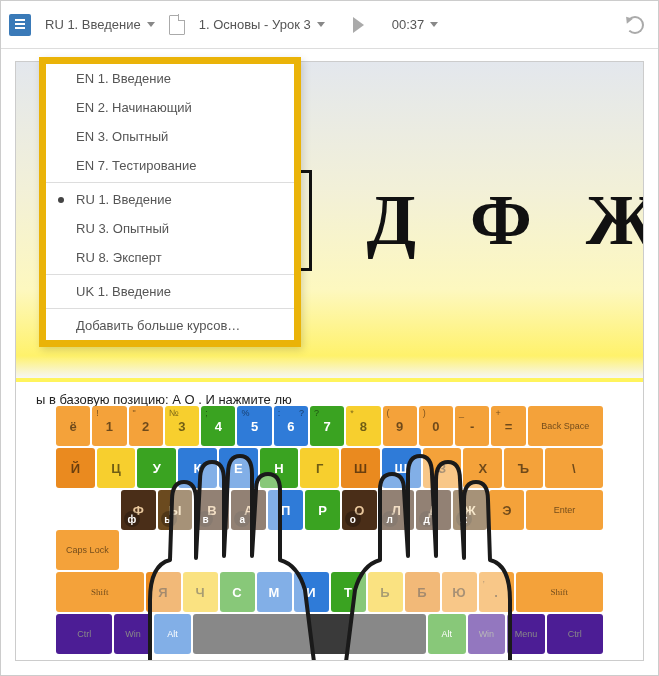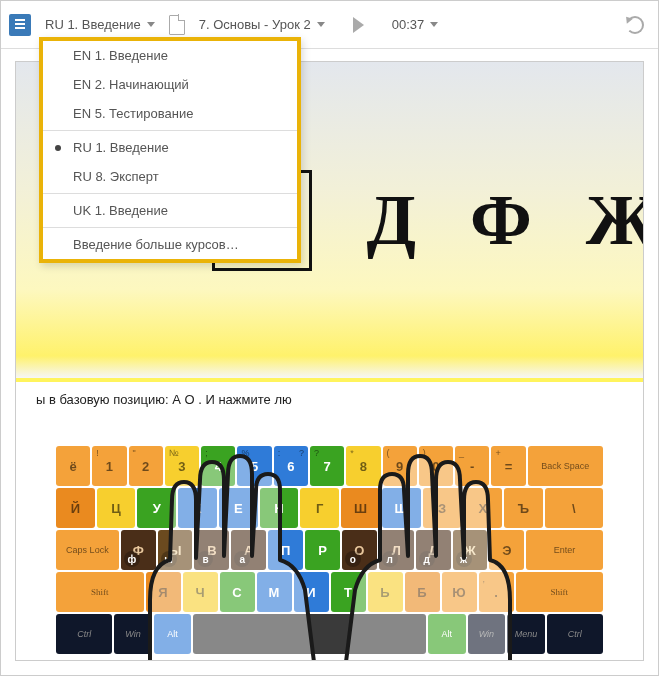--- a/index.html
+++ b/index.html
@@ -90,24 +90,24 @@
     width: 0; height: 0;
     border-left: 4px solid transparent;
     border-right: 4px solid transparent;
     border-bottom: 6px solid #aaa;
     transform: rotate(-40deg);
   }
 
   
   .dropdown {
     position: absolute;
-    left: 38px; top: 36px;
+    left: 38px; top: 56px;
     width: 262px;
     background: #fff;
-    border: 4px solid #eab308;
+    border: 7px solid #eab308;
     box-shadow: 2px 3px 8px rgba(0,0,0,.15);
     z-index: 100;
   }
   .dd-item {
     display: flex;
     align-items: center;
     padding: 7px 10px 7px 30px;
     color: #555;
     cursor: pointer;
     position: relative;
@@ -197,36 +197,36 @@
   }
   .key .sub2 {
     position: absolute;
     right: 4px; top: 2px;
     font-size: 9px;
     font-weight: 400;
     color: rgba(0,0,0,.5);
   }
   .key.small-text { font-size: 9px; font-weight: 400; justify-content: center; text-align: center; }
   .w15 { flex: 1.5; }
-  .w18 { flex: 1.8; }
+  .w18 { flex: 1.8; margin-top: 40px; }
   .w22 { flex: 2.2; }
   .w25 { flex: 2.5; font-family: Liberation Serif, serif; }
   .w60 { flex: 6.2; }
 
   
   .c-or  { background: #ea8a1f; }
   .c-or2 { background: #f4a23a; }
   .c-ye  { background: #f7cf2e; }
   .c-gr  { background: #3aa321; }
   .c-bl  { background: #2f7bd8; }
   .c-bl .center, .c-gr .center { color:#fff; }
   .c-dk  { background: #4a2e18; color: #e8c79d; }
   .c-dk2 { background: #6b4a1f; color: #f0d8a9; }
   .c-gy  { background: #3a3a3a; color:#777; }
-  .c-lt  { background: #0f172a; color:#888;font-style:italic; }
+  .c-lt  { background: #4c1d95; color:#888; }
 
   .home-bump {
     position: absolute;
     left: 3px; bottom: 3px;
     width: 16px; height: 16px;
     border-radius: 50%;
     background: rgba(0,0,0,.25);
     color: #fff;
     font-size: 10px;
     display: flex;
@@ -247,44 +247,46 @@
 <body>
 
 <div class="toolbar">
   <div class="icon-course"></div>
   <div class="tb-btn">
     <span>RU 1. Введение</span>
     <span class="tri"></span>
   </div>
   <div class="icon-doc"></div>
   <div class="tb-btn">
-    <span>7. Основы - Урок 2</span>
+    <span>1. Основы - Урок 3</span>
     <span class="tri"></span>
   </div>
   <div class="tb-btn">
     <div class="icon-play"></div>
   </div>
   <div class="tb-btn">
     <span>00:37</span>
     <span class="tri"></span>
   </div>
   <div class="icon-refresh"></div>
 </div>
 
 <div class="dropdown" id="dropdown">
     <div class="dd-item">EN 1. Введение</div>
     <div class="dd-item">EN 2. Начинающий</div>
-    <div class="dd-item">EN 5. Тестирование</div>
+    <div class="dd-item">EN 3. Опытный</div>
+    <div class="dd-item">EN 7. Тестирование</div>
     <div class="dd-sep"></div>
     <div class="dd-item selected">RU 1. Введение</div>
+    <div class="dd-item">RU 3. Опытный</div>
     <div class="dd-item">RU 8. Эксперт</div>
     <div class="dd-sep"></div>
     <div class="dd-item">UK 1. Введение</div>
     <div class="dd-sep"></div>
-    <div class="dd-item">Введение больше курсов…</div>
+    <div class="dd-item">Добавить больше курсов…</div>
   </div>
 
 <div class="practice">
   <div class="letters-zone" id="letters">
       <span class="letter boxed">Ы</span>
       <span class="letter">Д</span>
       <span class="letter">Ф</span>
       <span class="letter cut">Ж</span>
     </div>
   <div class="instruction">ы в базовую позицию:  А  О . И нажмите лю</div>

